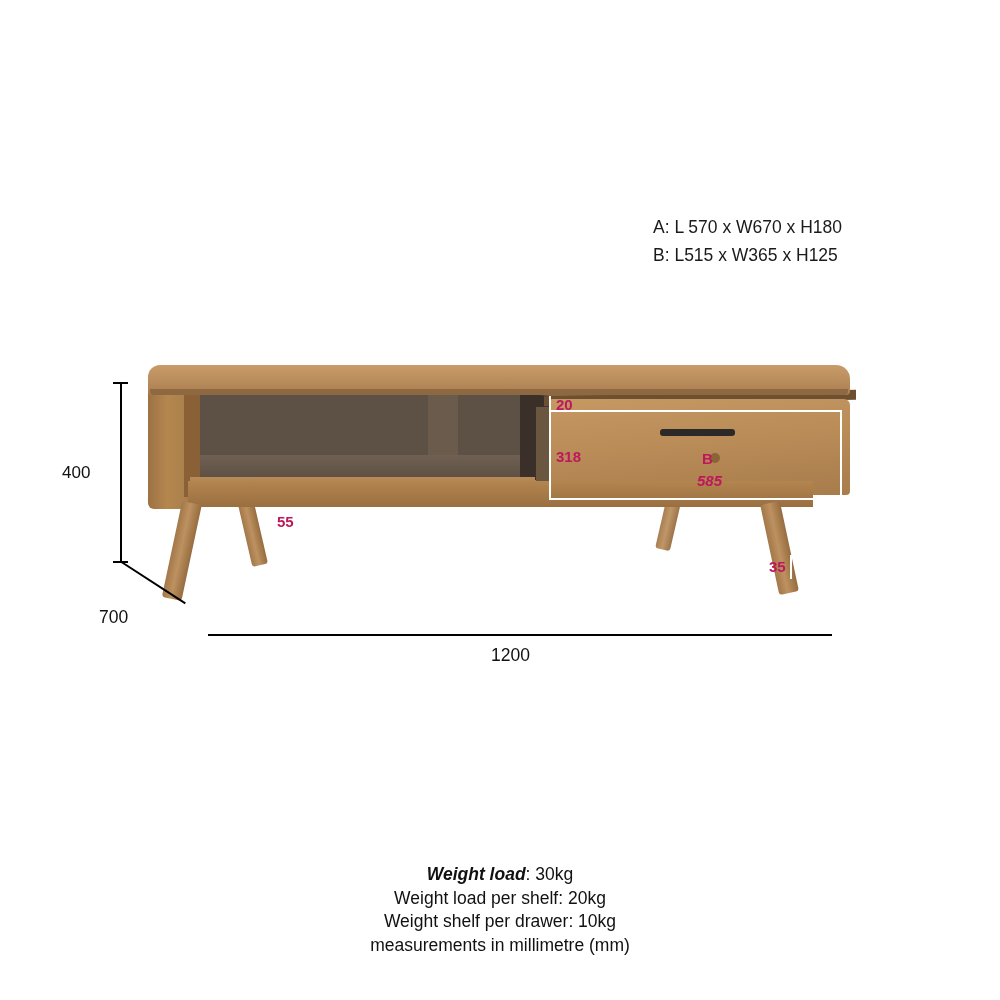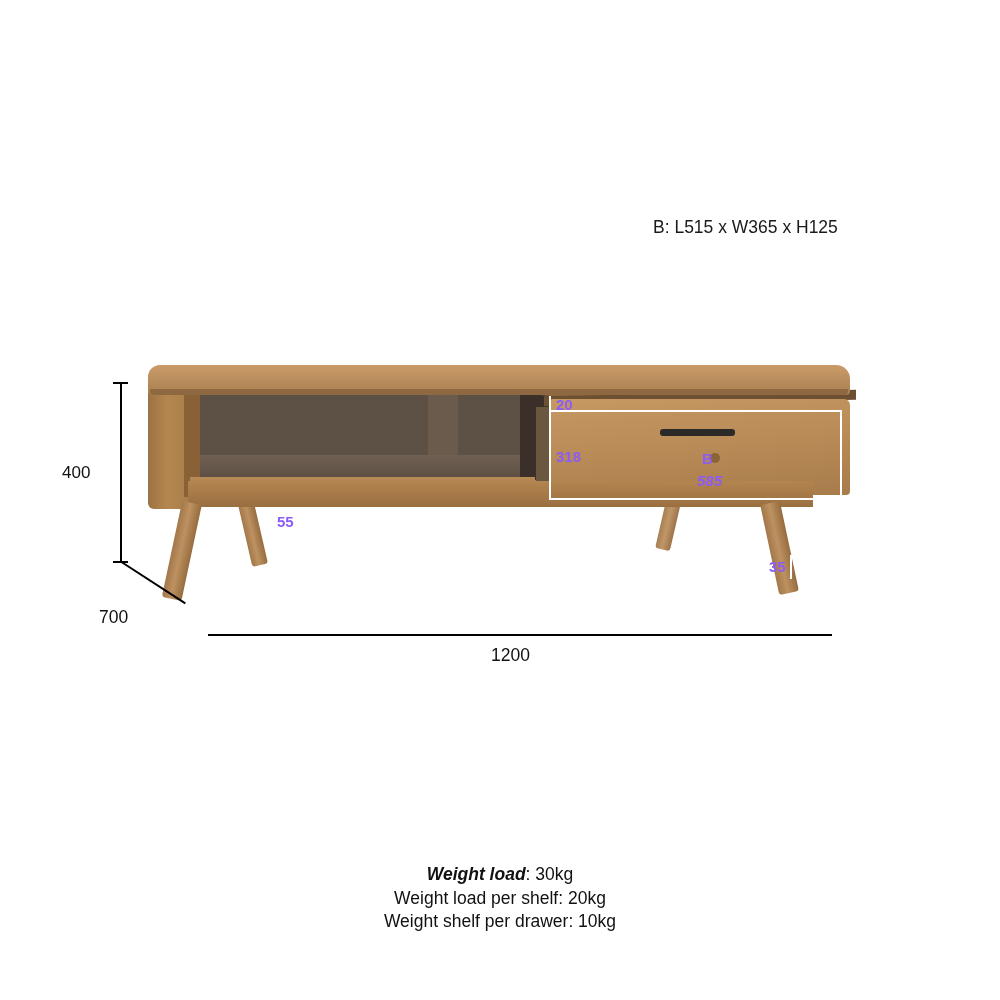--- a/index.html
+++ b/index.html
@@ -233,21 +233,21 @@
   #dim-1200-line { left: 208px; top: 634px; width: 624px; height: 1.6px; }
   #dim-1200-label {
     position: absolute; left: 491px; top: 645px;
     font-size: 17.5px; color: #111;
   }
 
   
   .wht-line { position: absolute; background: #ffffff; }
   .wht-label {
     position: absolute;
-    color: #8b5cf6;
+    color: #be185d;
     font-size: 15px;
     font-weight: bold;
     white-space: nowrap;
   }
 
   
   #w20-v1 { left: 549px; top: 396px; width: 1.8px; height: 16px; }
   #w20-lab { left: 556px; top: 396px; }
 
   
@@ -285,20 +285,21 @@
     line-height: 23.5px;
     color: #111111;
   }
   #footer-notes .note-line { display: block; }
   #footer-notes .note-strong { font-weight: bold; font-style: italic; }
 </style>
 </head>
 <body>
 
 <div id="spec-list">
+  <div class="spec-line">A: L 570 x W670 x H180</div>
   <div class="spec-line">B: L515 x W365 x H125</div>
 </div>
 
 <div id="furniture">
   <div class="leg rear-left"></div>
   <div class="leg rear-right"></div>
 
   <div class="back-rail"></div>
   <div class="cavity-back"></div>
   <div class="cavity"></div>
@@ -353,13 +354,14 @@
 <div class="wht-label" id="w55-lab">55</div>
 
 <div class="wht-line" id="w35-v"></div>
 <div class="wht-line" id="w35-v2"></div>
 <div class="wht-label" id="w35-lab">35</div>
 
 <div id="footer-notes">
   <span class="note-line"><span class="note-strong">Weight load</span><span>: 30kg</span></span>
   <span class="note-line">Weight load per shelf: 20kg</span>
   <span class="note-line">Weight shelf per drawer: 10kg</span>
+  <span class="note-line">measurements in millimetre (mm)</span>
 </div>
 
 </body></html>

